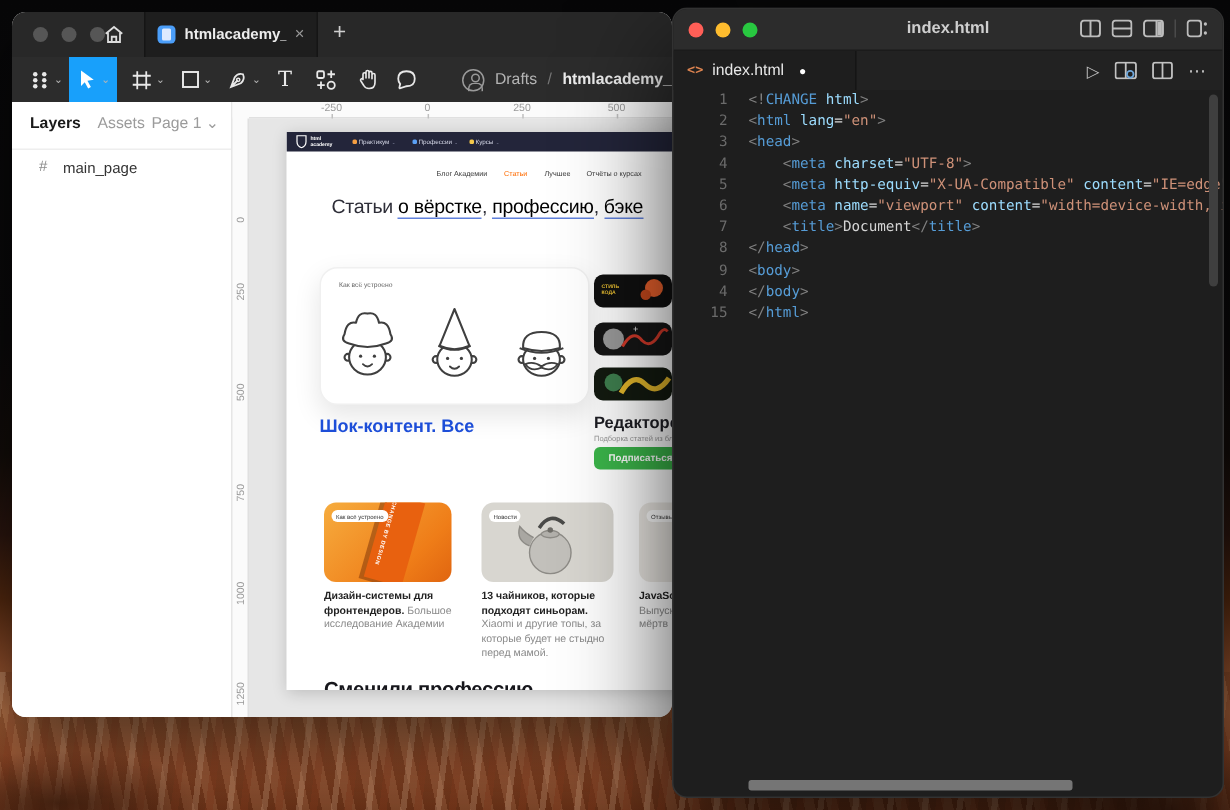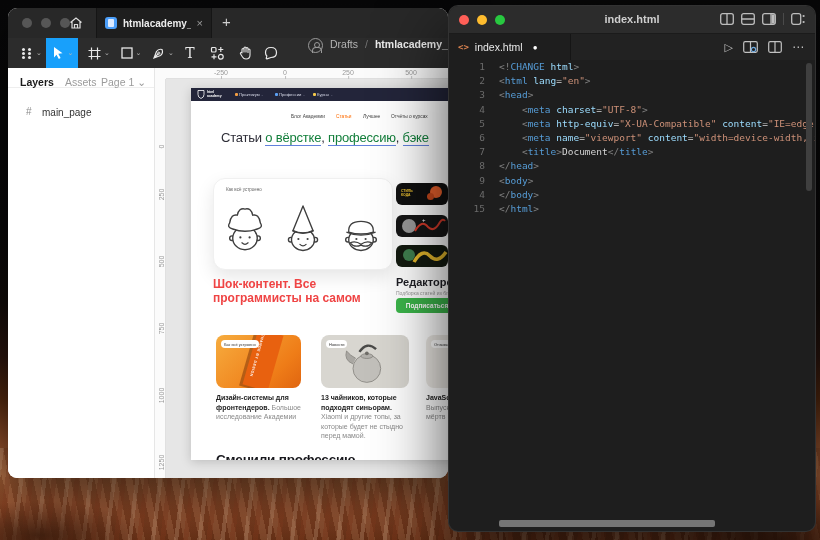--- a/index.html
+++ b/index.html
@@ -38,30 +38,30 @@
   .chev { font-size:7px; color:#b5b5b5; }
   .t-menu { left:8px;  width:30px; }
   .t-move { left:38px; width:32px; background:#18a0fb; }
   .t-frame{ left:76px; width:30px; }
   .t-shape{ left:108px;width:30px; }
   .t-pen  { left:140px;width:30px; }
   .t-text { left:170px;width:24px; font-size:14px; font-family:"DejaVu Serif",serif; }
   .t-res  { left:196px;width:26px; }
   .t-hand { left:224px;width:26px; }
   .t-comnt{ left:250px;width:26px; }
-  .fig-crumb { position:absolute; right:0; top:0; height:30px; display:flex; gap:7px; padding-right:0; left:300px; overflow:hidden; }
+  .fig-crumb { position:absolute; right:0; top:0; height:30px; display:flex; align-items:center; gap:7px; padding-right:0; left:300px; overflow:hidden; }
   .crumb-avatar { width:15px; height:15px; border-radius:50%; border:1px solid #9a9a9a; position:relative; flex:none; }
   .crumb-avatar::before { content:""; position:absolute; left:4.5px; top:2.5px; width:4px; height:4px; border-radius:50%; border:1px solid #9a9a9a; }
   .crumb-avatar::after  { content:""; position:absolute; left:2.5px; top:8px; width:8px; height:5px; border-radius:4px 4px 0 0; border:1px solid #9a9a9a; border-bottom:none; }
   .crumb-loc { font-size:10.5px; color:#b4b4b4; }
   .crumb-sep { font-size:10.5px; color:#777; }
   .crumb-file { font-size:10.5px; font-weight:bold; color:#ececec; white-space:nowrap; }
 
   .fig-left { position:absolute; left:0; top:60px; width:147px; bottom:0; background:#fff; border-right:1px solid #e6e6e6; }
-  .panel-tabs { position:relative; height:20px; border-bottom:1px solid #eee; }
+  .panel-tabs { position:relative; height:32px; border-bottom:1px solid #eee; }
   .pt-layers { position:absolute; left:12px; top:8px; font-size:10.5px; font-weight:bold; color:#1a1a1a; }
   .pt-assets { position:absolute; left:57px; top:8px; font-size:10.5px; color:#9b9b9b; }
   .pt-page { position:absolute; right:8px; top:8px; font-size:10.5px; color:#9b9b9b; }
   .layer-row { position:absolute; left:0; top:36px; right:0; height:18px; }
   .layer-hash { position:absolute; left:18px; top:2px; font-size:10px; color:#8c8c8c; }
   .layer-name { position:absolute; left:34px; top:2.5px; font-size:10px; color:#333; }
 
   .fig-canvas { position:absolute; left:147px; top:60px; right:0; bottom:0; background:#e6e6e6; overflow:hidden; }
   .h-ruler { position:absolute; left:0; top:0; right:0; height:11px; background:#fbfbfb; border-bottom:1px solid #e0e0e0; }
   .h-ruler span { position:absolute; top:1px; transform:translateX(-50%); font-size:7px; color:#9a9a9a; }
@@ -78,36 +78,36 @@
   .d-nav-item { position:absolute; top:4px; display:flex; align-items:center; gap:1.5px; font-size:4.2px; color:#d4d7e6; }
   .d-nav-item .dot { width:2.5px; height:2.5px; border-radius:1px; }
   .d-nav-item .c { font-size:3px; color:#8a8fa8; }
   .d-ni1 { left:44px; } .d-ni2 { left:84px; } .d-ni3 { left:122px; }
 
   .d-subnav { position:absolute; top:26px; left:0; right:0; height:8px; font-size:4.8px; color:#3a3a3a; }
   .d-subnav span { position:absolute; top:0; }
   .d-sn0 { left:100px; } .d-sn1 { left:145px; color:#ff6b00; } .d-sn2 { left:172px; } .d-sn3 { left:200px; }
 
   .d-h1 { position:absolute; font-size:13px; line-height:16px; font-weight:500; color:#2e2e38; white-space:nowrap; letter-spacing:-.2px; }
-  .d-h1 a { color:#15803d; text-decoration:none; border-bottom:1px solid rgba(43,87,208,.75); }
+  .d-h1 a { color:#000000; text-decoration:none; border-bottom:1px solid rgba(43,87,208,.75); }
   .d-h1l1 { left:30px; top:42px; }
   .d-h1l2 { left:3px;  top:58px; }
 
   .d-card { position:absolute; left:22px; top:90px; width:180px; height:92px; background:#fff; border:1px solid #f0f0f0; border-radius:12px; box-shadow:0 7px 18px rgba(0,0,0,.10); }
   .d-card-badge { position:absolute; left:12px; top:8px; font-size:4.5px; color:#666; }
   .d-faces { position:absolute; left:0; right:0; top:18px; bottom:8px; display:flex; align-items:center; justify-content:center; gap:12px; }
 
   .d-thumb { position:absolute; left:205px; width:52px; height:22px; border-radius:6px; overflow:hidden; }
   .d-th1 { top:95px;  background:#101010; }
   .d-th2 { top:127px; background:#161616; }
   .d-th3 { top:157px; background:#131a10; }
   .d-th1-txt { position:absolute; left:5px; top:6px; width:20px; font-size:3.4px; line-height:4px; font-weight:bold; color:#f3c632; }
   .th-blob { position:absolute; border-radius:50%; }
 
-  .d-shok { position:absolute; left:22px; top:190px; width:175px; font-size:12px; line-height:13.5px; font-weight:600; color:#ef4444; }
+  .d-shok { position:absolute; left:22px; top:190px; width:175px; font-size:12px; line-height:13.5px; font-weight:600; color:#1d4ed8; }
   .d-ed-title { position:absolute; left:205px; top:188px; font-size:11px; font-weight:bold; color:#1e1e24; }
   .d-ed-sub { position:absolute; left:205px; top:202px; font-size:5px; color:#999; }
   .d-ed-btn { position:absolute; left:205px; top:210px; width:62px; height:15px; background:#3bb54a; border-radius:4px; color:#fff; font-size:6.5px; font-weight:bold; display:flex; align-items:center; justify-content:center; }
 
   .d-article-img { position:absolute; top:247px; height:53px; border-radius:8px; overflow:hidden; }
   .d-ai1 { left:25px;  width:85px; background:linear-gradient(135deg,#f6ac3e 0%,#ef7d18 70%,#e06510 100%); }
   .d-ai2 { left:130px; width:88px; background:#d8d6d0; }
   .d-ai3 { left:235px; width:85px; background:#ece9e4; }
   .d-badge { position:absolute; left:5px; top:5px; background:#fff; border-radius:4px; padding:1.5px 3px; font-size:4px; color:#333; white-space:nowrap; }
   .d-book { position:absolute; left:34px; top:-4px; width:26px; height:58px; background:#e8610f; transform:rotate(16deg); box-shadow:-3px 2px 0 rgba(120,45,5,.5); }
@@ -360,21 +360,20 @@
         </div>
         <div class="d-thumb d-th3">
           <span class="th-blob" style="left:7px;top:4px;width:12px;height:12px;background:#3f7f4f"></span>
           <svg style="position:absolute;left:16px;top:1px" width="36" height="20" viewBox="0 0 36 20">
               <path d="M2 16 Q10 2 18 10 Q26 18 34 6" fill="none" stroke="#e5b92c" stroke-width="3.5"></path>
             </svg>
         </div>
 
         <div class="d-shok">
           <div>Шок-контент. Все</div>
-          <div>программисты на самом</div>
         </div>
 
         <div class="d-ed-title">Редакторская</div>
         <div class="d-ed-sub">Подборка статей из блога</div>
         <div class="d-ed-btn">Подписаться</div>
 
         <div class="d-article-img d-ai1">
           <div class="d-book">
               <span>CHANGE BY DESIGN</span>
             </div>

